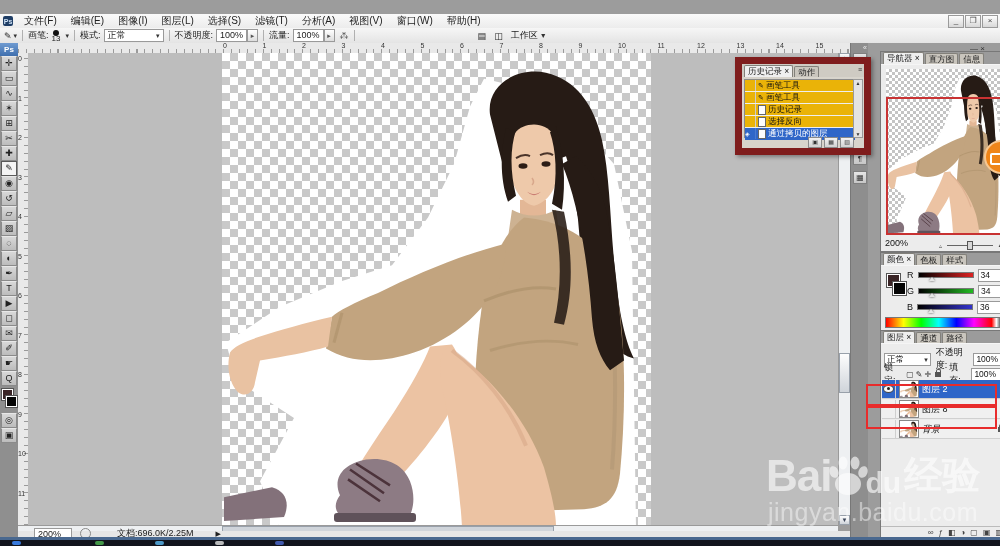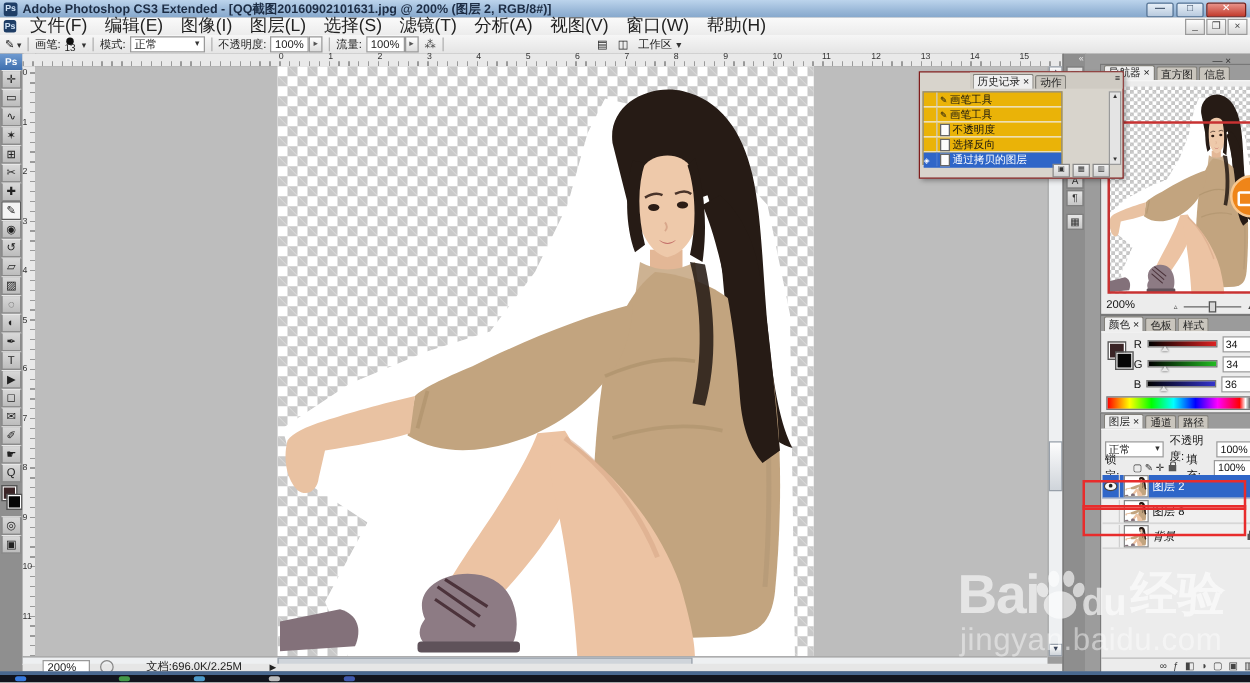--- a/index.html
+++ b/index.html
@@ -15,21 +15,21 @@
     color:#1c2c44;font-size:10px;font-weight:bold;}
   .ps-badge{width:11px;height:11px;background:#1f3e66;color:#cfe2f6;font-size:7px;font-weight:bold;
     display:flex;align-items:center;justify-content:center;margin:0 4px 0 3px;border-radius:2px;}
   .winbtns{position:absolute;right:3px;top:2px;display:flex;gap:2px;}
   .wbtn{width:20px;height:10px;border-radius:2px;border:1px solid #5a7796;
     background:linear-gradient(#e8f0f8,#b8cade);font-size:8px;line-height:8px;text-align:center;color:#30435c;}
   .wbtn.close{width:30px;background:linear-gradient(#e8938a,#c23a2c);color:#fff;border-color:#7a2017;}
 
   .menubar{left:0;top:14px;width:1000px;height:14px;background:linear-gradient(#fafafa,#ececec);
     border-bottom:1px solid #b8b8b8;display:flex;align-items:center;color:#222;}
-  .menu-item{padding:0 7px;font-size:14px;}
+  .menu-item{padding:0 7px;font-size:10px;}
   .docbtns{position:absolute;right:2px;top:1px;display:flex;gap:1px;}
   .dbtn{width:14px;height:11px;border:1px solid #9a9a9a;background:linear-gradient(#fdfdfd,#d8d8d8);
     font-size:8px;line-height:9px;text-align:center;color:#444;}
 
   .optionsbar{left:0;top:28px;width:1000px;height:15px;background:linear-gradient(#f6f6f6,#e4e4e4);
     border-bottom:1px solid #a8a8a8;display:flex;align-items:center;color:#222;font-size:9px;}
   .opt-sep{width:1px;height:11px;background:#b0b0b0;margin:0 5px;}
   .opt-box{border:1px solid #9a9a9a;background:#fff;padding:0 3px;height:11px;line-height:11px;}
   .opt-spin{border:1px solid #9a9a9a;background:linear-gradient(#fff,#ddd);width:9px;height:11px;
     line-height:11px;text-align:center;color:#555;font-size:7px;}
@@ -93,22 +93,22 @@
   .lockicon{display:inline-block;width:6px;height:5px;background:#555;position:relative;margin-left:2px;}
   .lockicon::before{content:"";position:absolute;left:1px;top:-3px;width:3px;height:3px;
     border:1px solid #555;border-bottom:none;border-radius:2px 2px 0 0;}
   .layerrow{position:absolute;left:1px;width:128px;height:18px;display:flex;align-items:center;background:#f0f0f0;
     border-bottom:1px solid #d0d0d0;font-size:9px;color:#111;}
   .layerrow .eyecol{width:13px;height:18px;border-right:1px solid #cfcfcf;display:flex;align-items:center;justify-content:center;}
   .lthumb{width:18px;height:16px;border:1px solid #888;margin:0 3px;background:#fff;position:relative;overflow:hidden;}
   .annot{border:2px solid #e82c2c;background:transparent;z-index:26;}
 
   
-  .histpanel{left:735px;top:57px;width:122px;height:84px;background:#d8d4cc;border:1px solid #7f1d1d;
-    box-shadow:2px 2px 4px rgba(0,0,0,.35);z-index:20;padding-left:40px;}
+  .histpanel{left:735px;top:57px;width:122px;height:84px;background:#d8d4cc;border:7px solid #7f1d1d;
+    box-shadow:2px 2px 4px rgba(0,0,0,.35);z-index:20;}
   .histlist{position:absolute;left:2px;top:15px;width:110px;height:57px;background:#eab308;border:1px solid #8a8a8a;}
   .hrow{height:11px;display:flex;align-items:center;font-size:8.5px;color:#111;border-bottom:1px solid #eee;}
   .hrow .chk{width:10px;height:11px;border-right:1px solid #ccc;flex:none;}
   .hrow.sel{background:#2f66c8;color:#fff;border-bottom-color:#2f66c8;}
   .docicon{display:inline-block;width:6px;height:8px;border:1px solid #666;background:#fdfdfd;margin:0 2px;flex:none;}
   .hscrollcol{position:absolute;right:1px;top:15px;width:8px;height:57px;background:#e4e4e4;border:1px solid #9a9a9a;}
   .histbottom{position:absolute;left:0;bottom:0;width:100%;height:11px;display:flex;justify-content:flex-end;gap:2px;padding-right:10px;box-sizing:border-box;}
   .hbbtn{width:12px;height:9px;background:linear-gradient(#f2f2f2,#d2d2d2);border:1px solid #8a8a8a;
     font-size:6px;line-height:8px;text-align:center;color:#333;}
 
@@ -169,29 +169,20 @@
         <path d="M2,448 L50,438 C64,442 68,454 62,468 L2,472 Z" fill="#83717a"></path>
         <path d="M118,446 C110,428 122,414 144,410 C166,407 182,416 188,432 C193,445 192,458 188,466 L120,468 C112,462 112,454 118,446 Z" fill="#8d7b84"></path>
         <rect x="112" y="464" width="82" height="9" rx="3" fill="#5f525a"></rect>
         <path d="M128,420 L162,444 M134,414 L168,436 M126,430 L158,452" stroke="#3c2229" stroke-width="2.5" opacity="0.8"></path>
         <path d="M340,112 C356,150 366,210 370,268 C372,292 378,308 388,320 L402,310 C398,268 394,210 384,158 C378,132 366,114 354,104 Z" fill="#261b15"></path>
         <path d="M330,158 C340,196 340,238 332,272 L342,274 C352,238 350,198 342,160 Z" fill="#2b201a" opacity="0.9"></path>
       </g>
     </defs>
   </svg>
 
-  <div class="abs titlebar">
-    <span class="ps-badge">Ps</span>
-    <span>Adobe Photoshop CS3 Extended - [QQ截图20160902101631.jpg @ 200% (图层 2, RGB/8#)]</span>
-    <span class="winbtns">
-      <span class="wbtn">—</span>
-      <span class="wbtn">□</span>
-      <span class="wbtn close">✕</span>
-    </span>
-  </div>
 
   <div class="abs menubar">
     <span class="ps-badge" style="width:10px;height:10px">Ps</span>
     <span class="menu-item">文件(F)</span>
     <span class="menu-item">编辑(E)</span>
     <span class="menu-item">图像(I)</span>
     <span class="menu-item">图层(L)</span>
     <span class="menu-item">选择(S)</span>
     <span class="menu-item">滤镜(T)</span>
     <span class="menu-item">分析(A)</span>
@@ -488,21 +479,21 @@
         <span>画笔工具</span>
       </div>
       <div class="hrow">
         <span class="chk"></span>
         <span style="font-size:7px;margin:0 2px">✎</span>
         <span>画笔工具</span>
       </div>
       <div class="hrow">
         <span class="chk"></span>
         <span class="docicon"></span>
-        <span>不透明度</span>
+        <span>历史记录</span>
       </div>
       <div class="hrow">
         <span class="chk"></span>
         <span class="docicon"></span>
         <span>选择反向</span>
       </div>
       <div class="hrow sel">
         <span class="chk" style="border-right-color:#4a7ad0"><span style="font-size:6px;color:#fff">◈</span></span>
         <span class="docicon"></span>
         <span>通过拷贝的图层</span>

